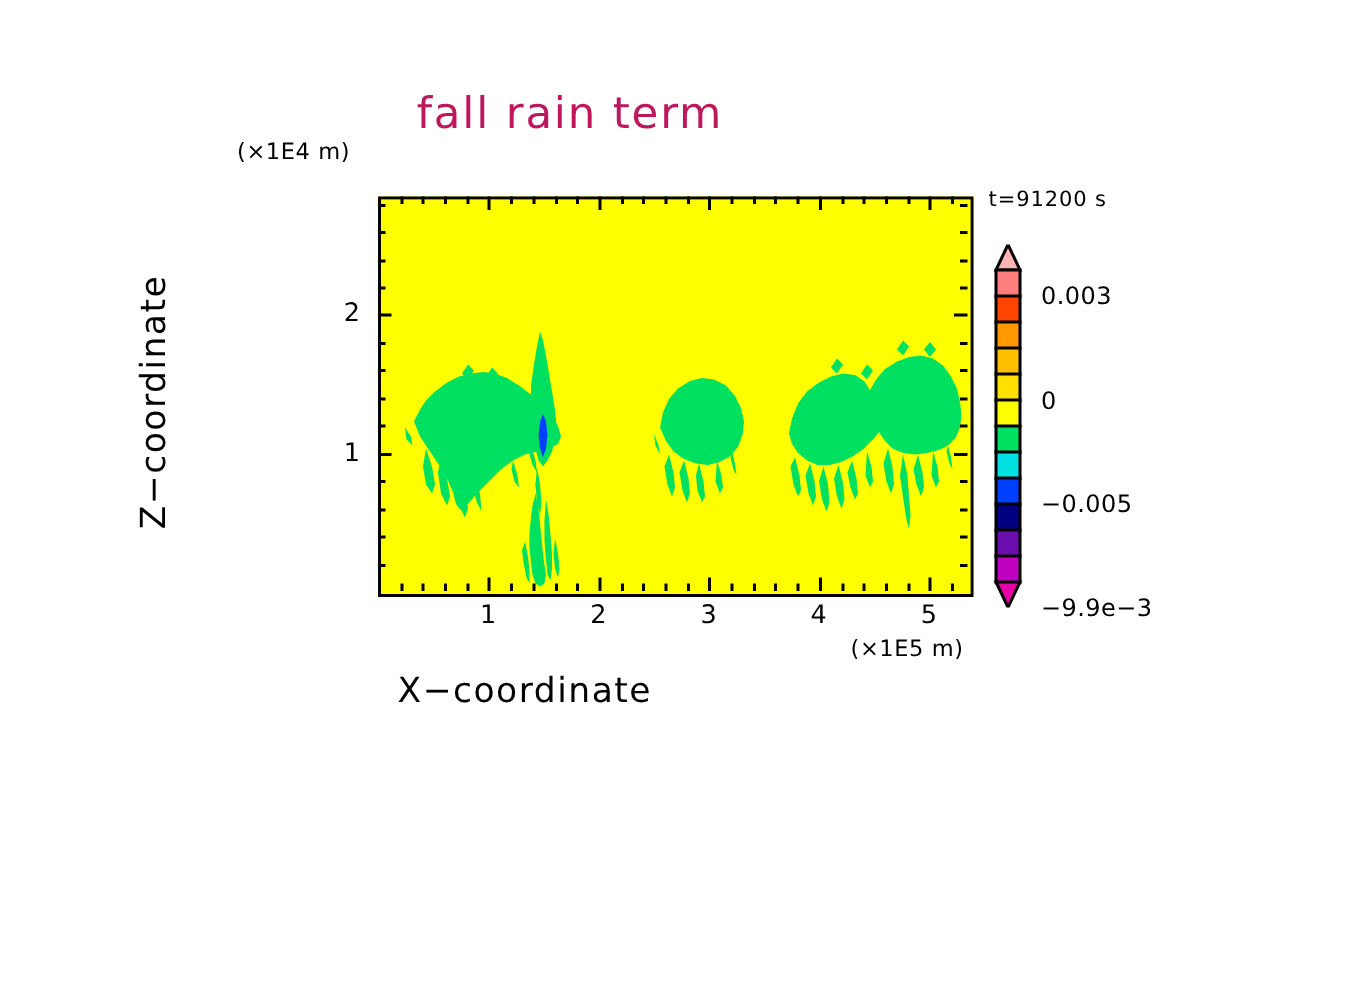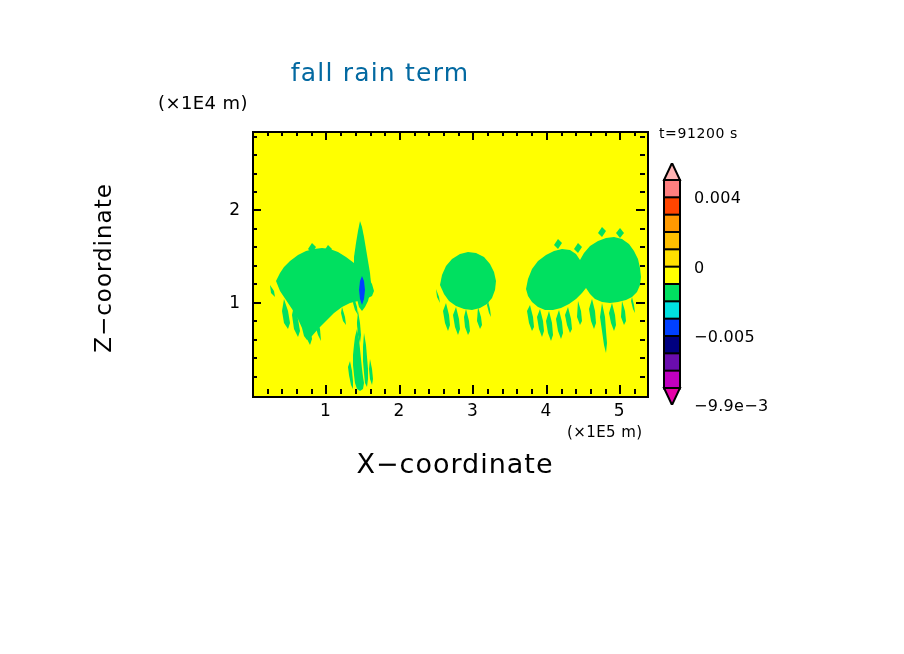--- a/index.html
+++ b/index.html
@@ -15,52 +15,51 @@
     font-family: "DejaVu Sans", sans-serif;
     color: #000000;
   }
 
   .abs { position: absolute; }
 
   
   #plot-title {
     left: 0; top: 58px; width: 760px;
     text-align: center;
-    font-size: 25px;
+    font-size: 29px;
     letter-spacing: 1.2px;
-    color: #0369a1;
+    color: #be185d;
     white-space: nowrap;
   }
 
   
   #z-unit-label {
     left: 158px; top: 92px;
-    font-size: 18px;
+    font-size: 15px;
     letter-spacing: .4px;
     white-space: nowrap;
   }
   #x-unit-label {
     left: 567px; top: 423px;
     font-size: 15px;
     letter-spacing: .4px;
     white-space: nowrap;
   }
   #time-label {
     left: 659px; top: 125px;
     font-size: 14px;
     letter-spacing: .6px;
     white-space: nowrap;
     text-align: right;
   }
 
   
   #x-axis-title {
     left: 265px; top: 448px; width: 380px;
-    text-align: center;
-    font-size: 27px;
+    font-size: 23px;
     letter-spacing: 1px;
     white-space: nowrap;
   }
   #y-axis-title {
     left: -47px; top: 255px;
     width: 300px;
     text-align: center;
     font-size: 23px;
     letter-spacing: 1px;
     transform: rotate(-90deg);
@@ -322,17 +321,17 @@
         <rect x="5" y="138.33333333333331" width="16" height="17.833333333333332" fill="#00e0e0" stroke="#000" stroke-width="2"></rect>
         <rect x="5" y="155.66666666666666" width="16" height="17.833333333333332" fill="#0040ff" stroke="#000" stroke-width="2"></rect>
         <rect x="5" y="173" width="16" height="17.833333333333332" fill="#000080" stroke="#000" stroke-width="2"></rect>
         <rect x="5" y="190.33333333333331" width="16" height="17.833333333333332" fill="#6a0dad" stroke="#000" stroke-width="2"></rect>
         <rect x="5" y="207.66666666666666" width="16" height="17.833333333333332" fill="#c000c0" stroke="#000" stroke-width="2"></rect>
         <path d="M5,225 L21,225 L13,242 Z" fill="#e600a8" stroke="#000" stroke-width="2" stroke-linejoin="miter"></path>
       </g>
   </svg>
 </div>
 <div id="cb-labels-layer">
-    <div class="cb-label" style="top: 197.333px;">0.004</div>
+    <div class="cb-label" style="top: 197.333px;">0.003</div>
     <div class="cb-label" style="top: 266.667px;">0</div>
     <div class="cb-label" style="top: 336px;">−0.005</div>
     <div class="cb-label" style="top: 405px;">−9.9e−3</div>
   </div>
 
 </body></html>

